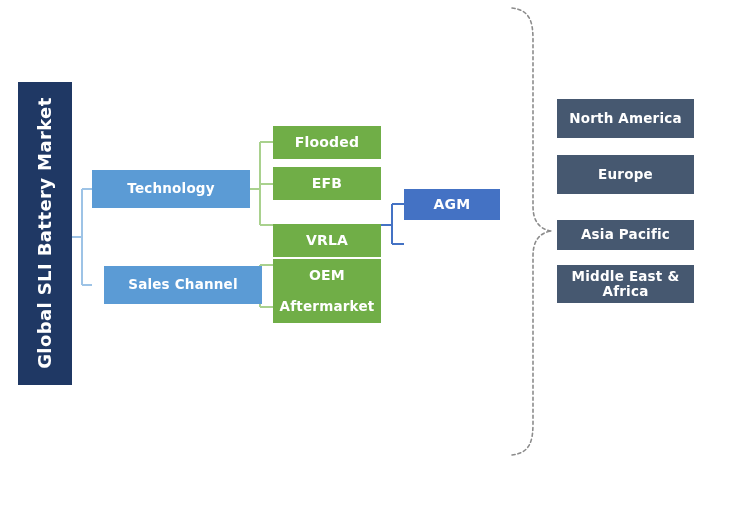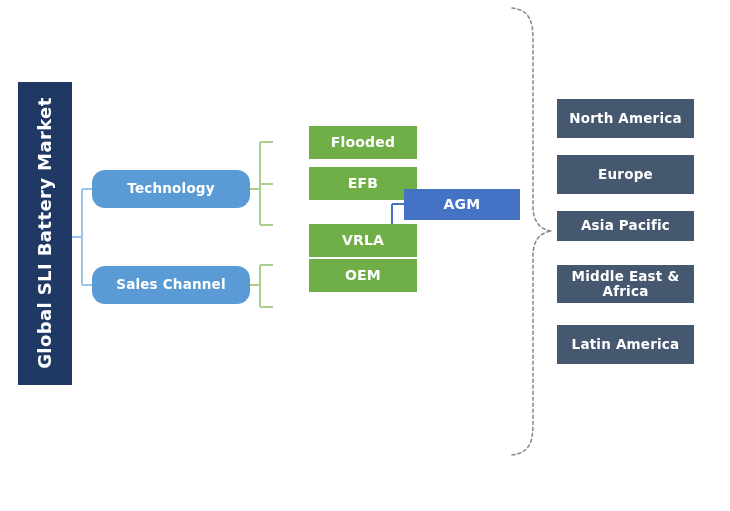--- a/index.html
+++ b/index.html
@@ -50,61 +50,59 @@
     white-space: nowrap;
   }
 
   
   .seg {
     background: #5B9BD5;
     font-size: 13.5px;
     left: 92px;
     width: 158px;
     height: 38px;
-    border-radius: 13px;
   }
   #seg-technology { top: 170px; }
-  #seg-sales-channel { top: 266px; }
+  #seg-sales-channel { top: 266px; margin-left: 12px; }
 
   
   .sub {
     background: #70AE47;
     font-size: 14px;
     left: 273px;
     width: 108px;
     height: 33px;
-    margin-left: 36px;
   }
   #sub-flooded    { top: 126px; }
   #sub-efb        { top: 167px; }
   #sub-vrla       { top: 224px; }
   #sub-oem        { top: 259px; }
   #sub-aftermarket{ top: 290px; font-size: 13.5px; }
 
   
   .deep {
     background: #4472C4;
     font-size: 14px;
     left: 404px;
-    width: 116px;
+    width: 96px;
     height: 31px;
   }
   #deep-agm { top: 189px; }
   #deep-gel { top: 228px; }
 
   
   .region {
     background: #465870;
     font-size: 13.5px;
     left: 557px;
     width: 137px;
   }
   #region-north-america { top:  99px; height: 39px; }
   #region-europe        { top: 155px; height: 39px; }
-  #region-asia-pacific  { top: 211px; height: 30px; }
+  #region-asia-pacific  { top: 220px; height: 30px; }
   #region-mea           { top: 265px; height: 38px; }
   #region-latin-america { top: 325px; height: 39px; }
 </style>
 </head>
 <body>
 
 <div id="stage">
 
   <svg id="connectors" width="730" height="511" viewBox="0 0 730 511" style="position:absolute;left:0;top:0;">
 
@@ -153,22 +151,22 @@
     <span class="vtext">Global SLI Battery Market</span>
   </div>
 
   <div class="node seg" id="seg-technology">Technology</div>
   <div class="node seg" id="seg-sales-channel">Sales Channel</div>
 
   <div class="node sub" id="sub-flooded">Flooded</div>
   <div class="node sub" id="sub-efb">EFB</div>
   <div class="node sub" id="sub-vrla">VRLA</div>
   <div class="node sub" id="sub-oem">OEM</div>
+  <div class="node sub" id="sub-aftermarket">Aftermarket</div>
 
   <div class="node deep" id="deep-agm">AGM</div>
 
   <div class="node region" id="region-north-america">North America</div>
   <div class="node region" id="region-europe">Europe</div>
   <div class="node region" id="region-asia-pacific">Asia Pacific</div>
   <div class="node region" id="region-mea">Middle East &amp; Africa</div>
-  <div class="node region" id="region-latin-america">Latin America</div>
 
 </div>
 
 </body></html>

